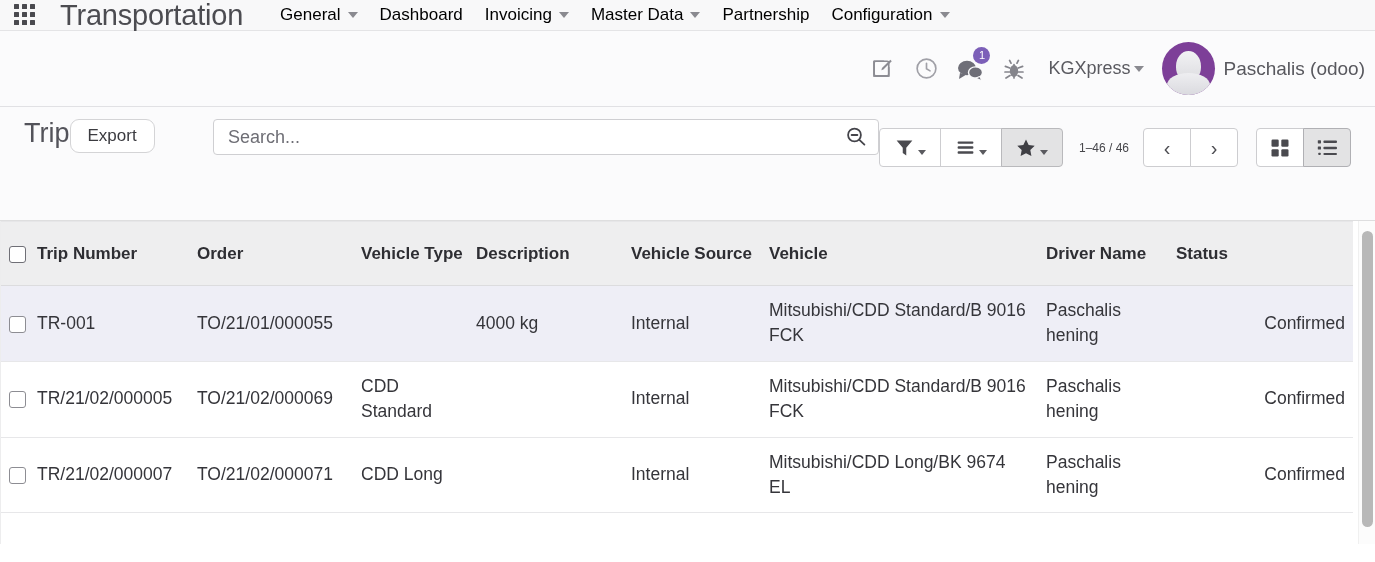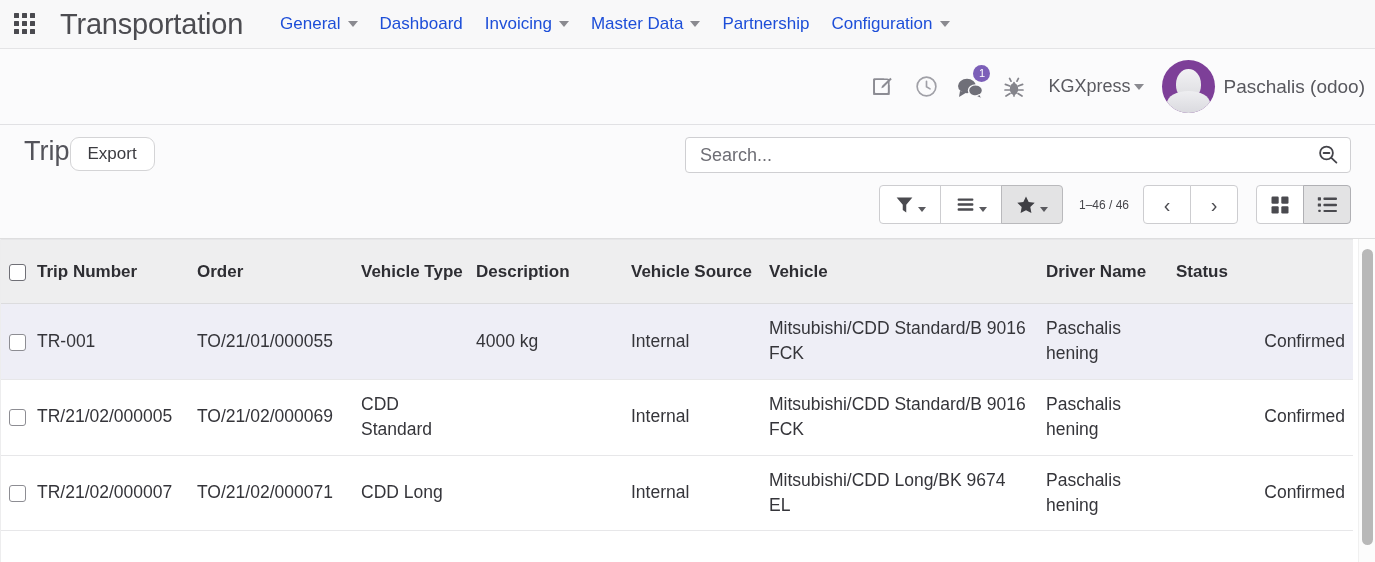--- a/index.html
+++ b/index.html
@@ -7,21 +7,21 @@
     margin: 0; padding: 0;
     width: 1375px; height: 562px;
     overflow: hidden;
     background: #ffffff;
     font-family: "Liberation Sans", sans-serif;
     -webkit-font-smoothing: antialiased;
   }
 
   
   .navbar {
-    height: 49px;
+    height: 31px;
     background: #f8f8f9;
     border-bottom: 1px solid #e4e4e6;
     display: flex;
     align-items: center;
     padding-left: 14px;
     position: relative;
   }
   .apps-grid {
     width: 22px; height: 22px;
     display: grid;
@@ -41,21 +41,21 @@
     cursor: pointer;
     line-height: 1;
   }
   .menu {
     display: flex;
     align-items: center;
     gap: 0px;
   }
   .menu-item {
     font-size: 17px;
-    color: #1d4ed8;
+    color: #000000;
     padding: 4px 11px;
     cursor: pointer;
     display: flex;
     align-items: center;
     gap: 7px;
     white-space: nowrap;
   }
   .caret {
     width: 0; height: 0;
     border-left: 5px solid transparent;
@@ -163,21 +163,21 @@
     font-size: 17px;
     color: #3b3b40;
     background: #ffffff;
     border: 1px solid #d4d4d6;
     border-radius: 9px;
     padding: 6px 17px;
     cursor: pointer;
     font-family: "Liberation Sans", sans-serif;
     align-self: flex-start;
   }
-  .cp-right { display: flex; flex-direction: column; align-items: flex-end; }
+  .cp-right { display: flex; flex-direction: row; align-items: flex-end; }
   .searchbar {
     width: 666px;
     height: 36px;
     border: 1px solid #cfcfd2;
     border-radius: 4px;
     background: #fff;
     display: flex;
     align-items: center;
     padding: 0 10px 0 12px;
     margin-bottom: 12px;

